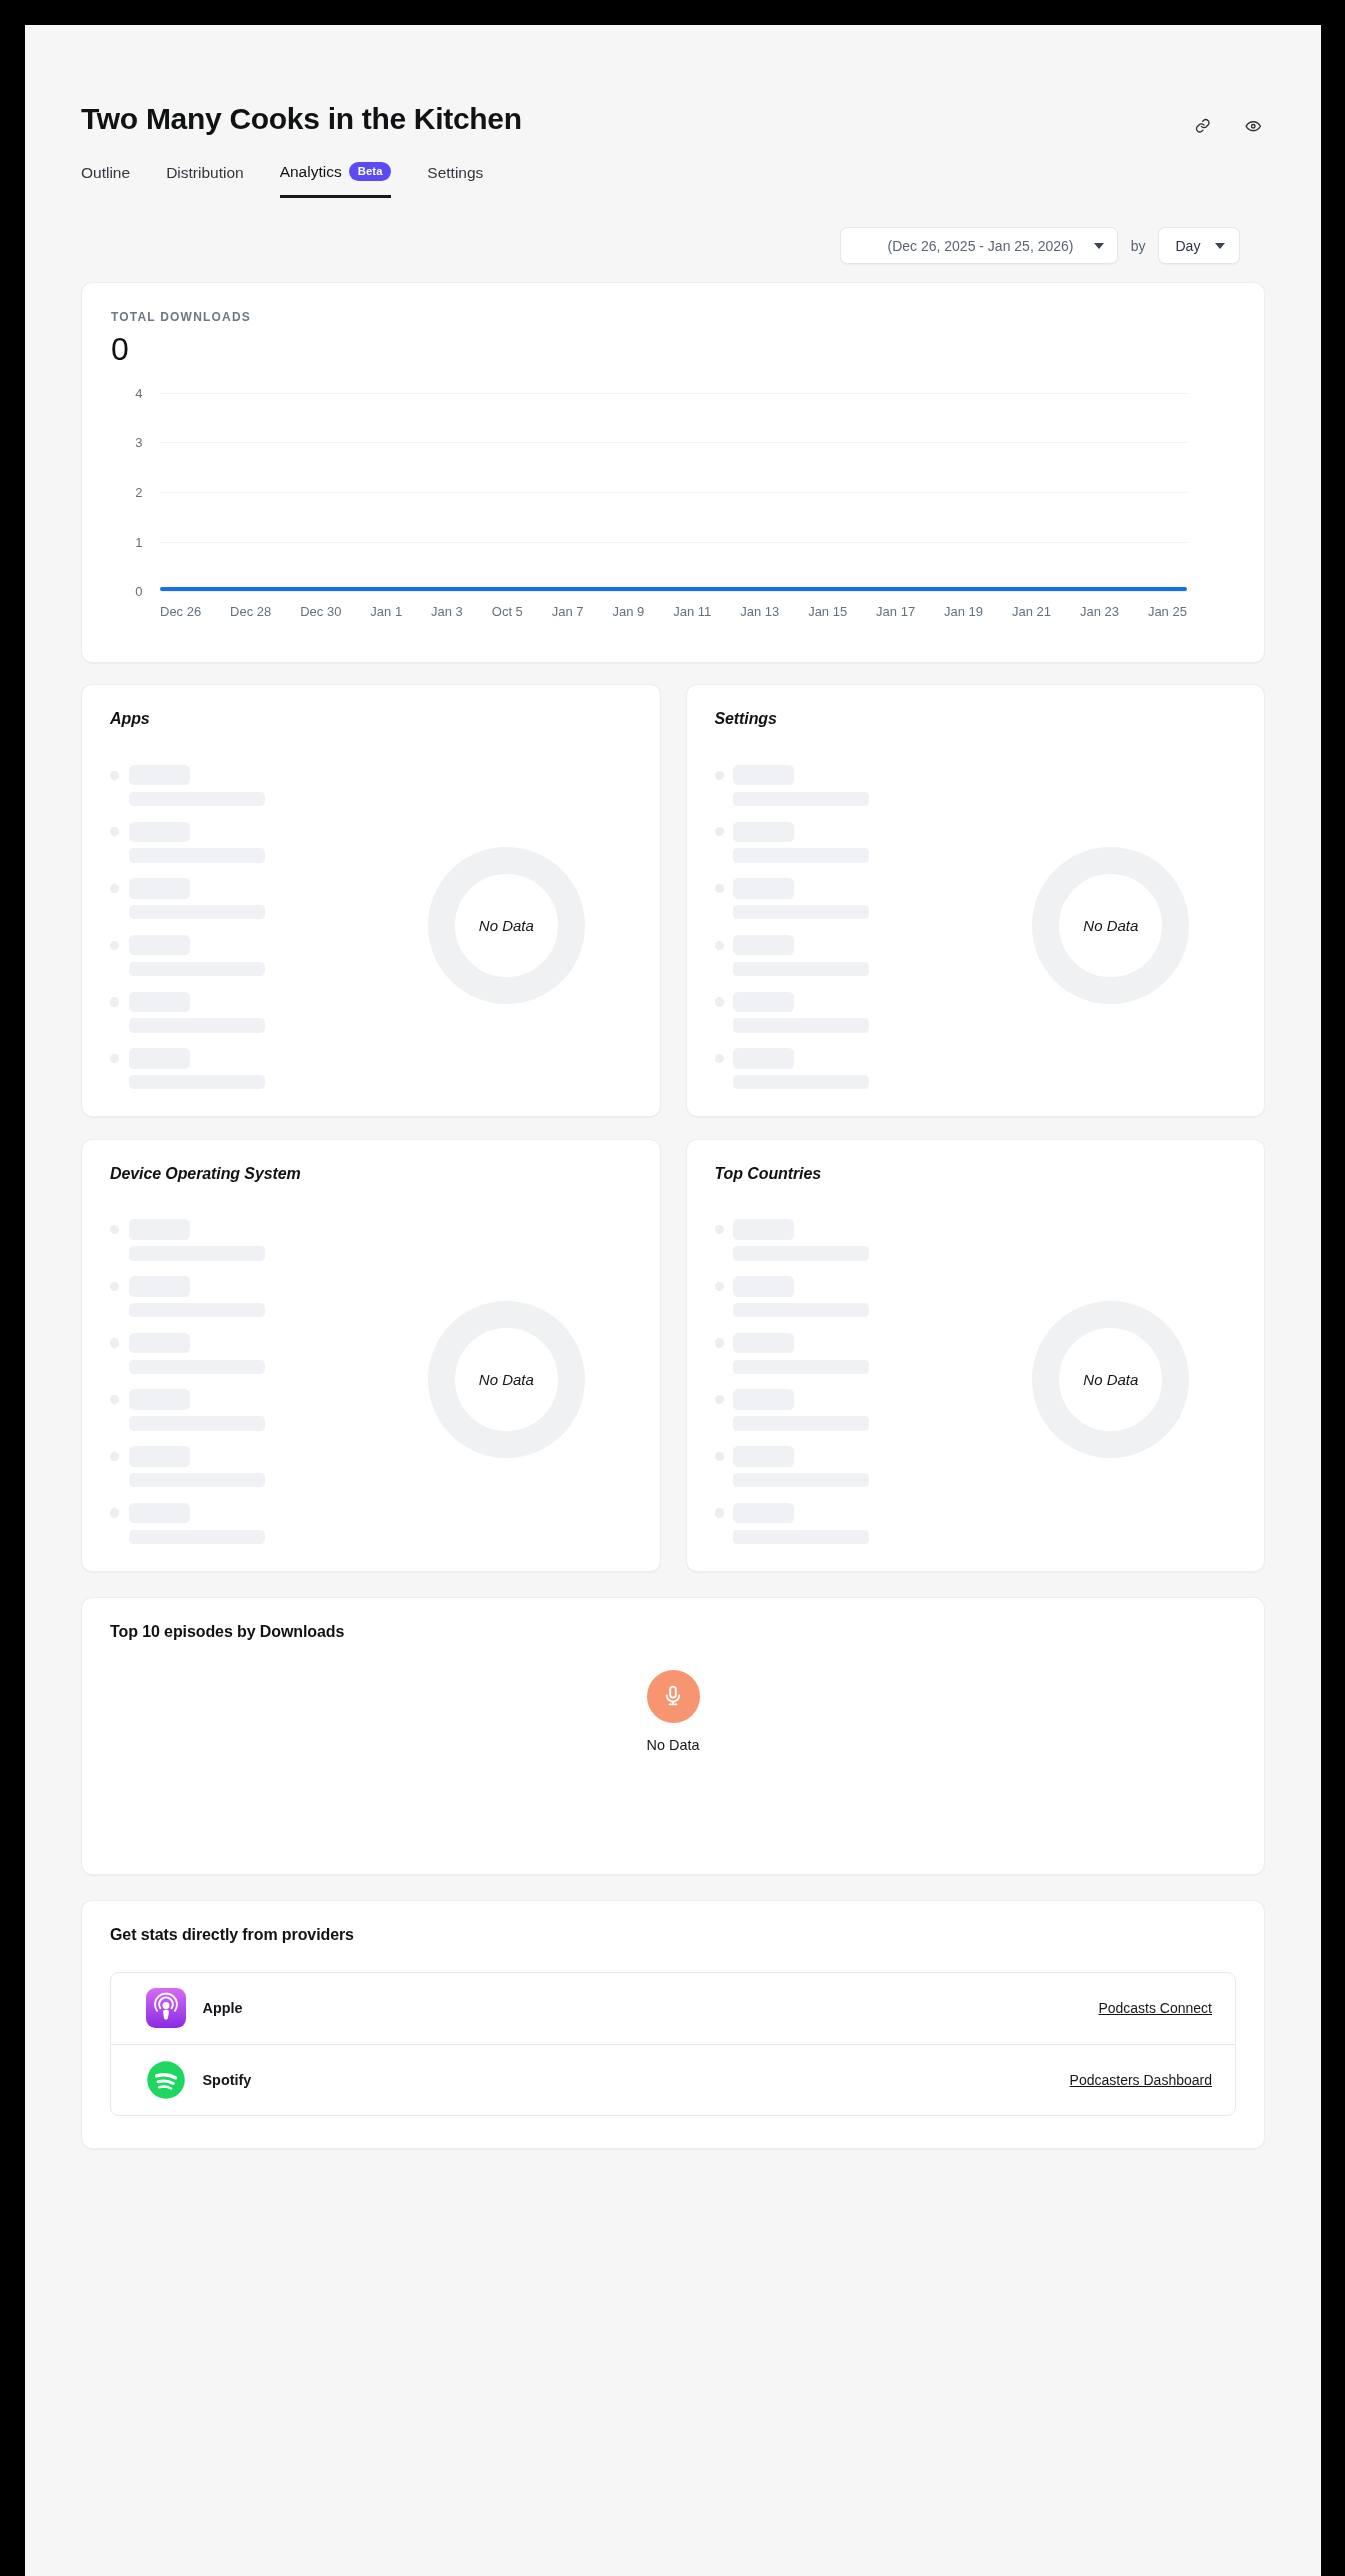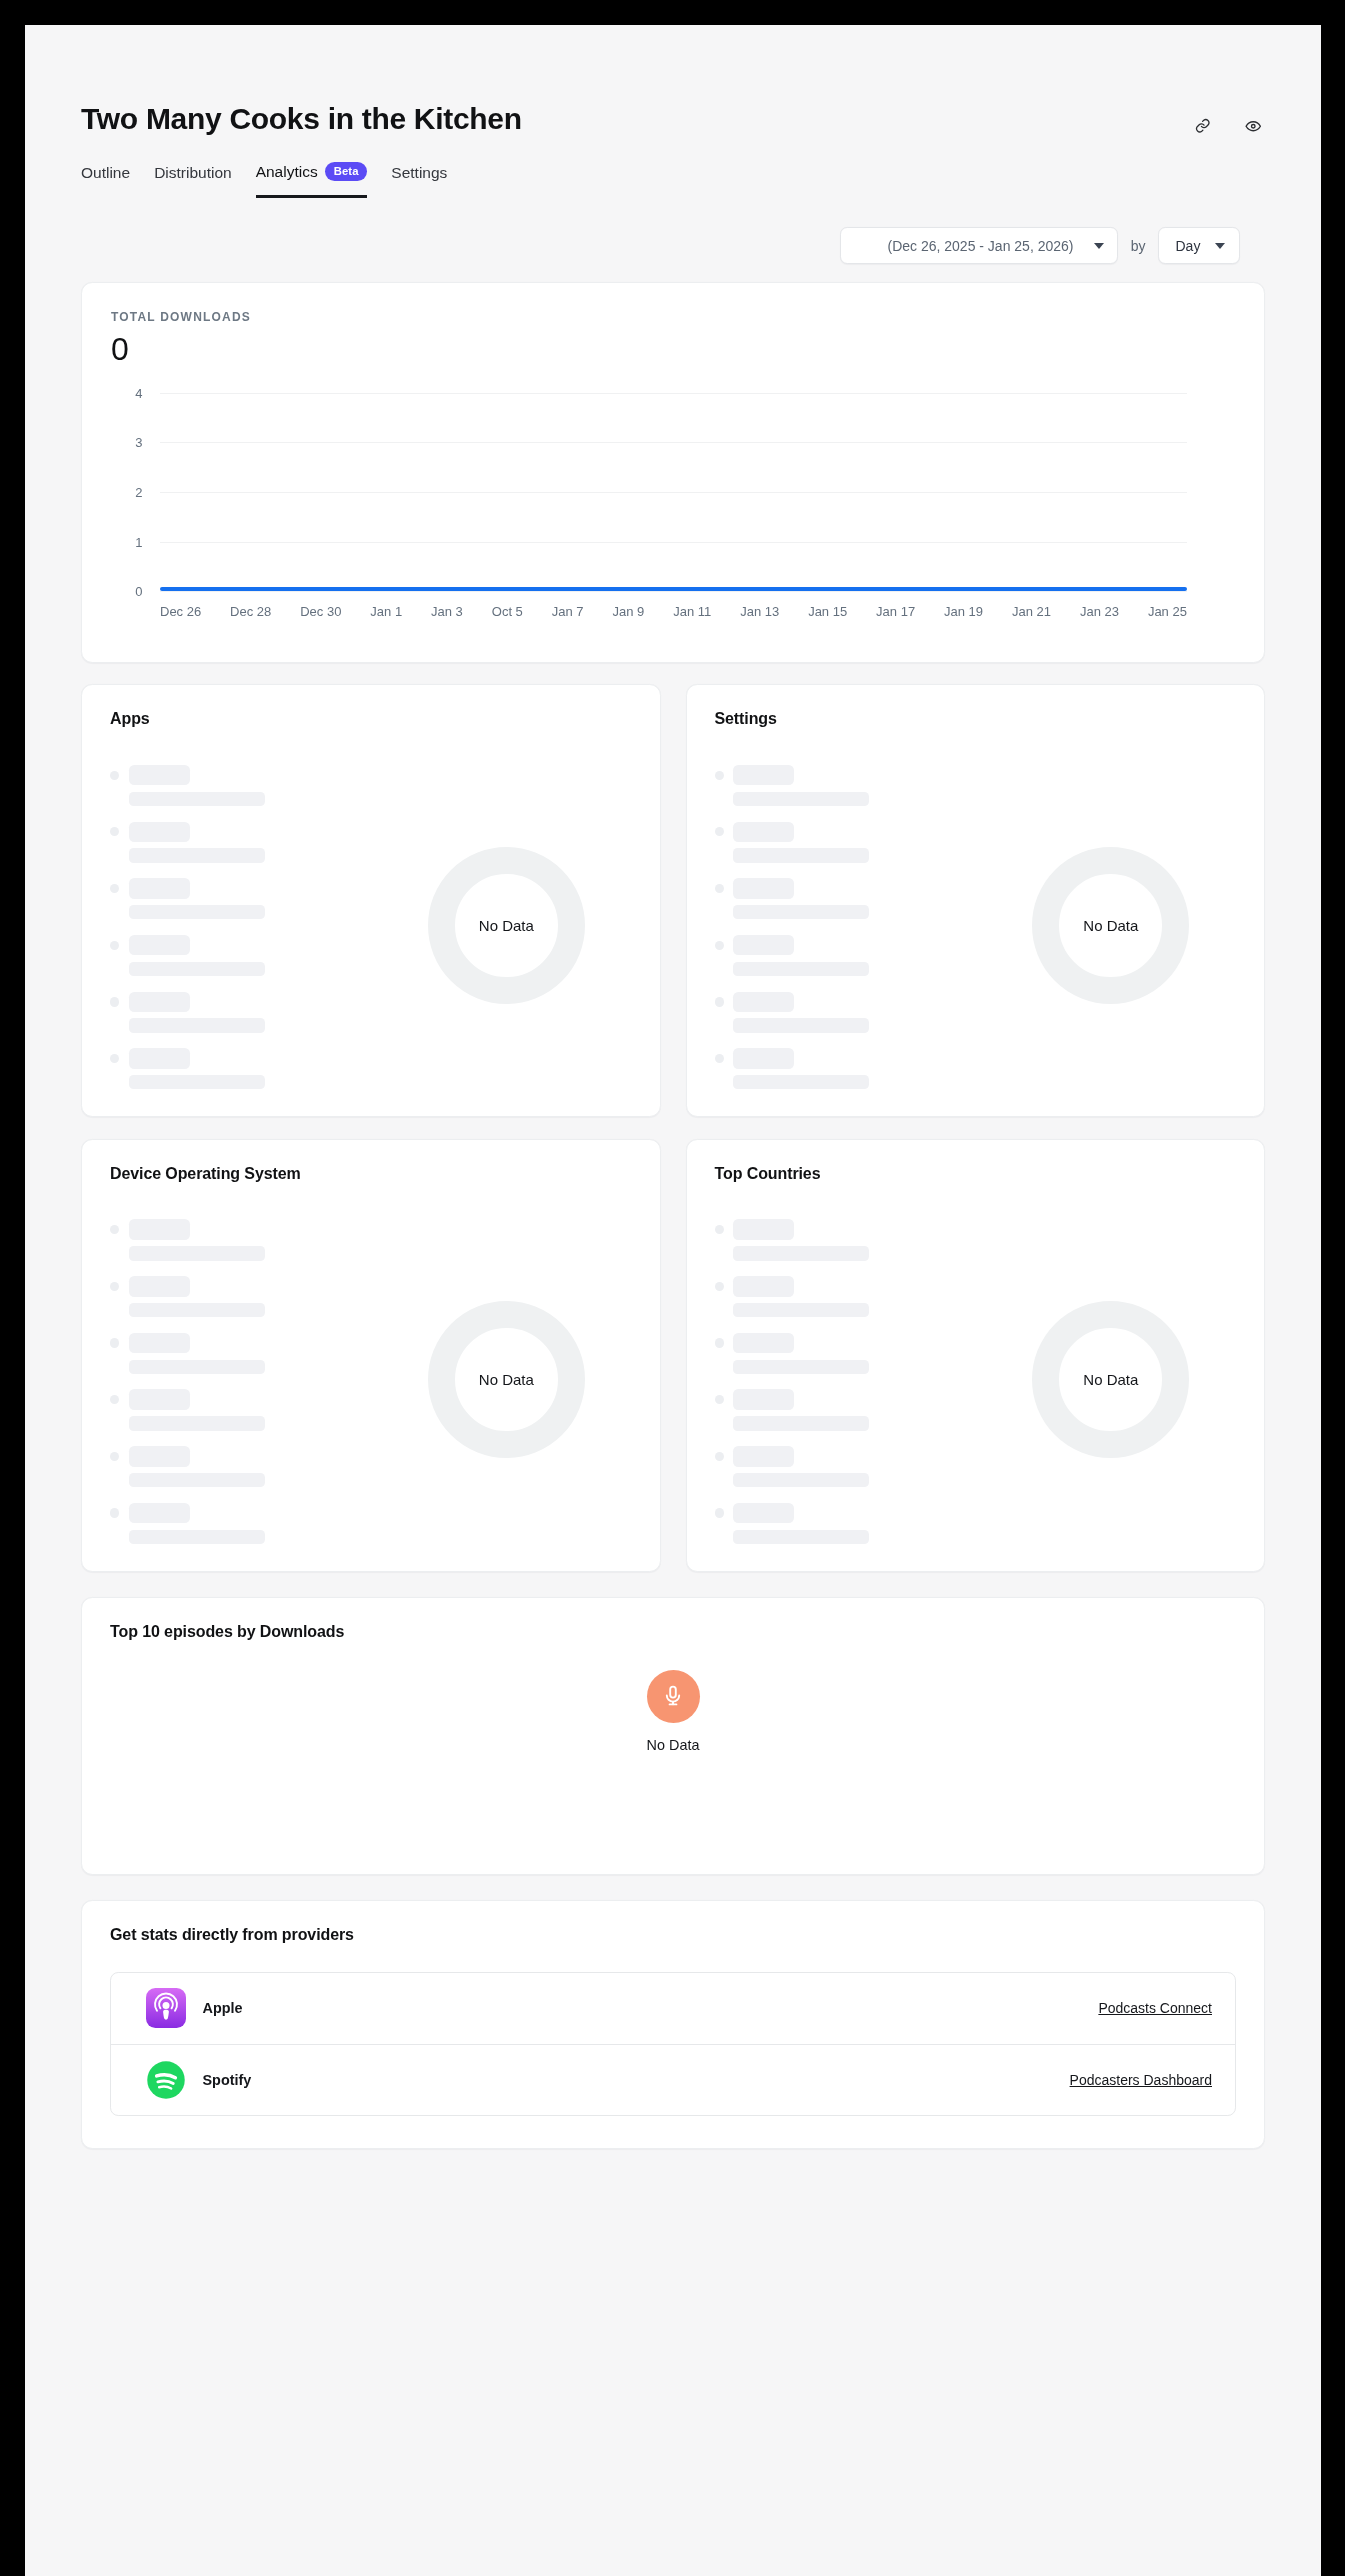--- a/index.html
+++ b/index.html
@@ -54,21 +54,21 @@
     color: #2b2d31;
     cursor: pointer;
   }
   .icon-btn svg { display: block; }
 
   
   .tabs {
     margin-top: 23px;
     display: flex;
     align-items: flex-end;
-    gap: 24px;
+    gap: 36px;
     height: 40px;
   }
   .tab {
     display: flex;
     align-items: center;
     gap: 7.2px;
     font-size: 15.5px;
     color: #34373d;
     height: 100%;
     padding-bottom: 9.3px;
@@ -200,20 +200,21 @@
     color: #64707e;
     white-space: nowrap;
   }
 
   
   .grid-2 {
     margin-top: 21.6px;
     display: grid;
     grid-template-columns: 1fr 1fr;
     gap: 25px;
+    font-style: italic;
   }
   .panel {
     padding: 25px 28px 29px;
     height: 433px;
     position: relative;
   }
   .panel-title {
     font-size: 16px;
     font-weight: bold;
     color: #111214;

